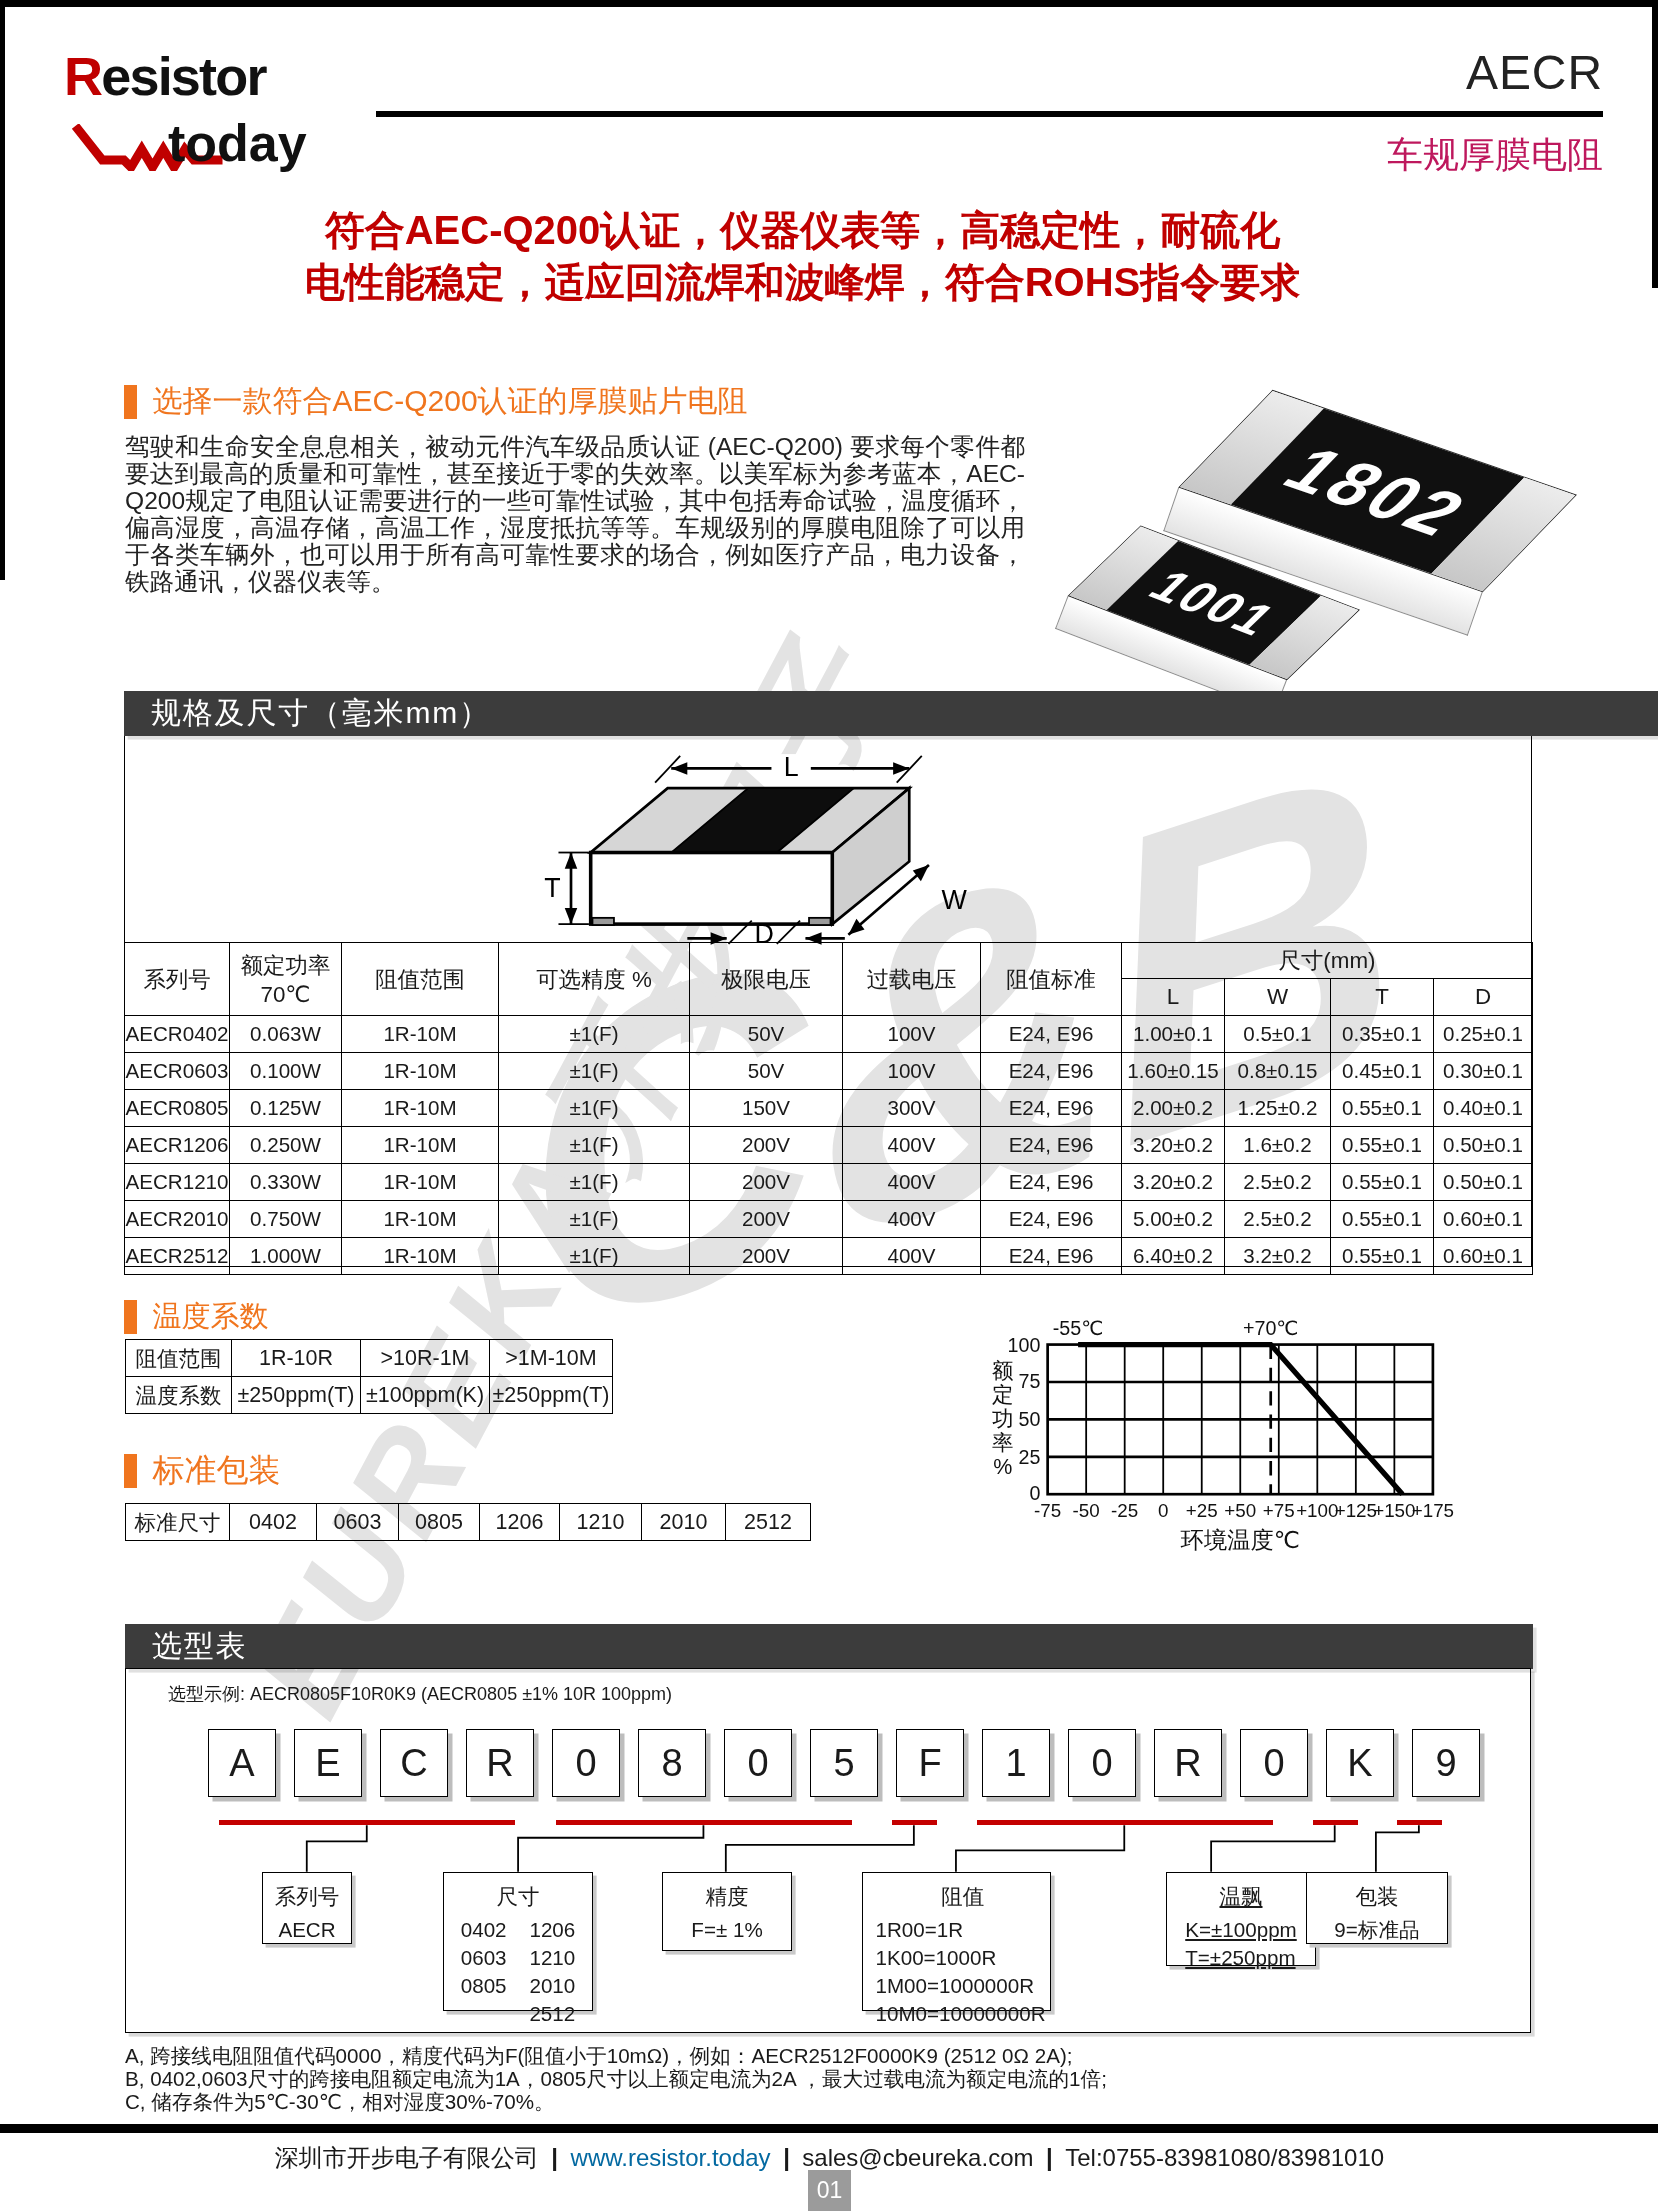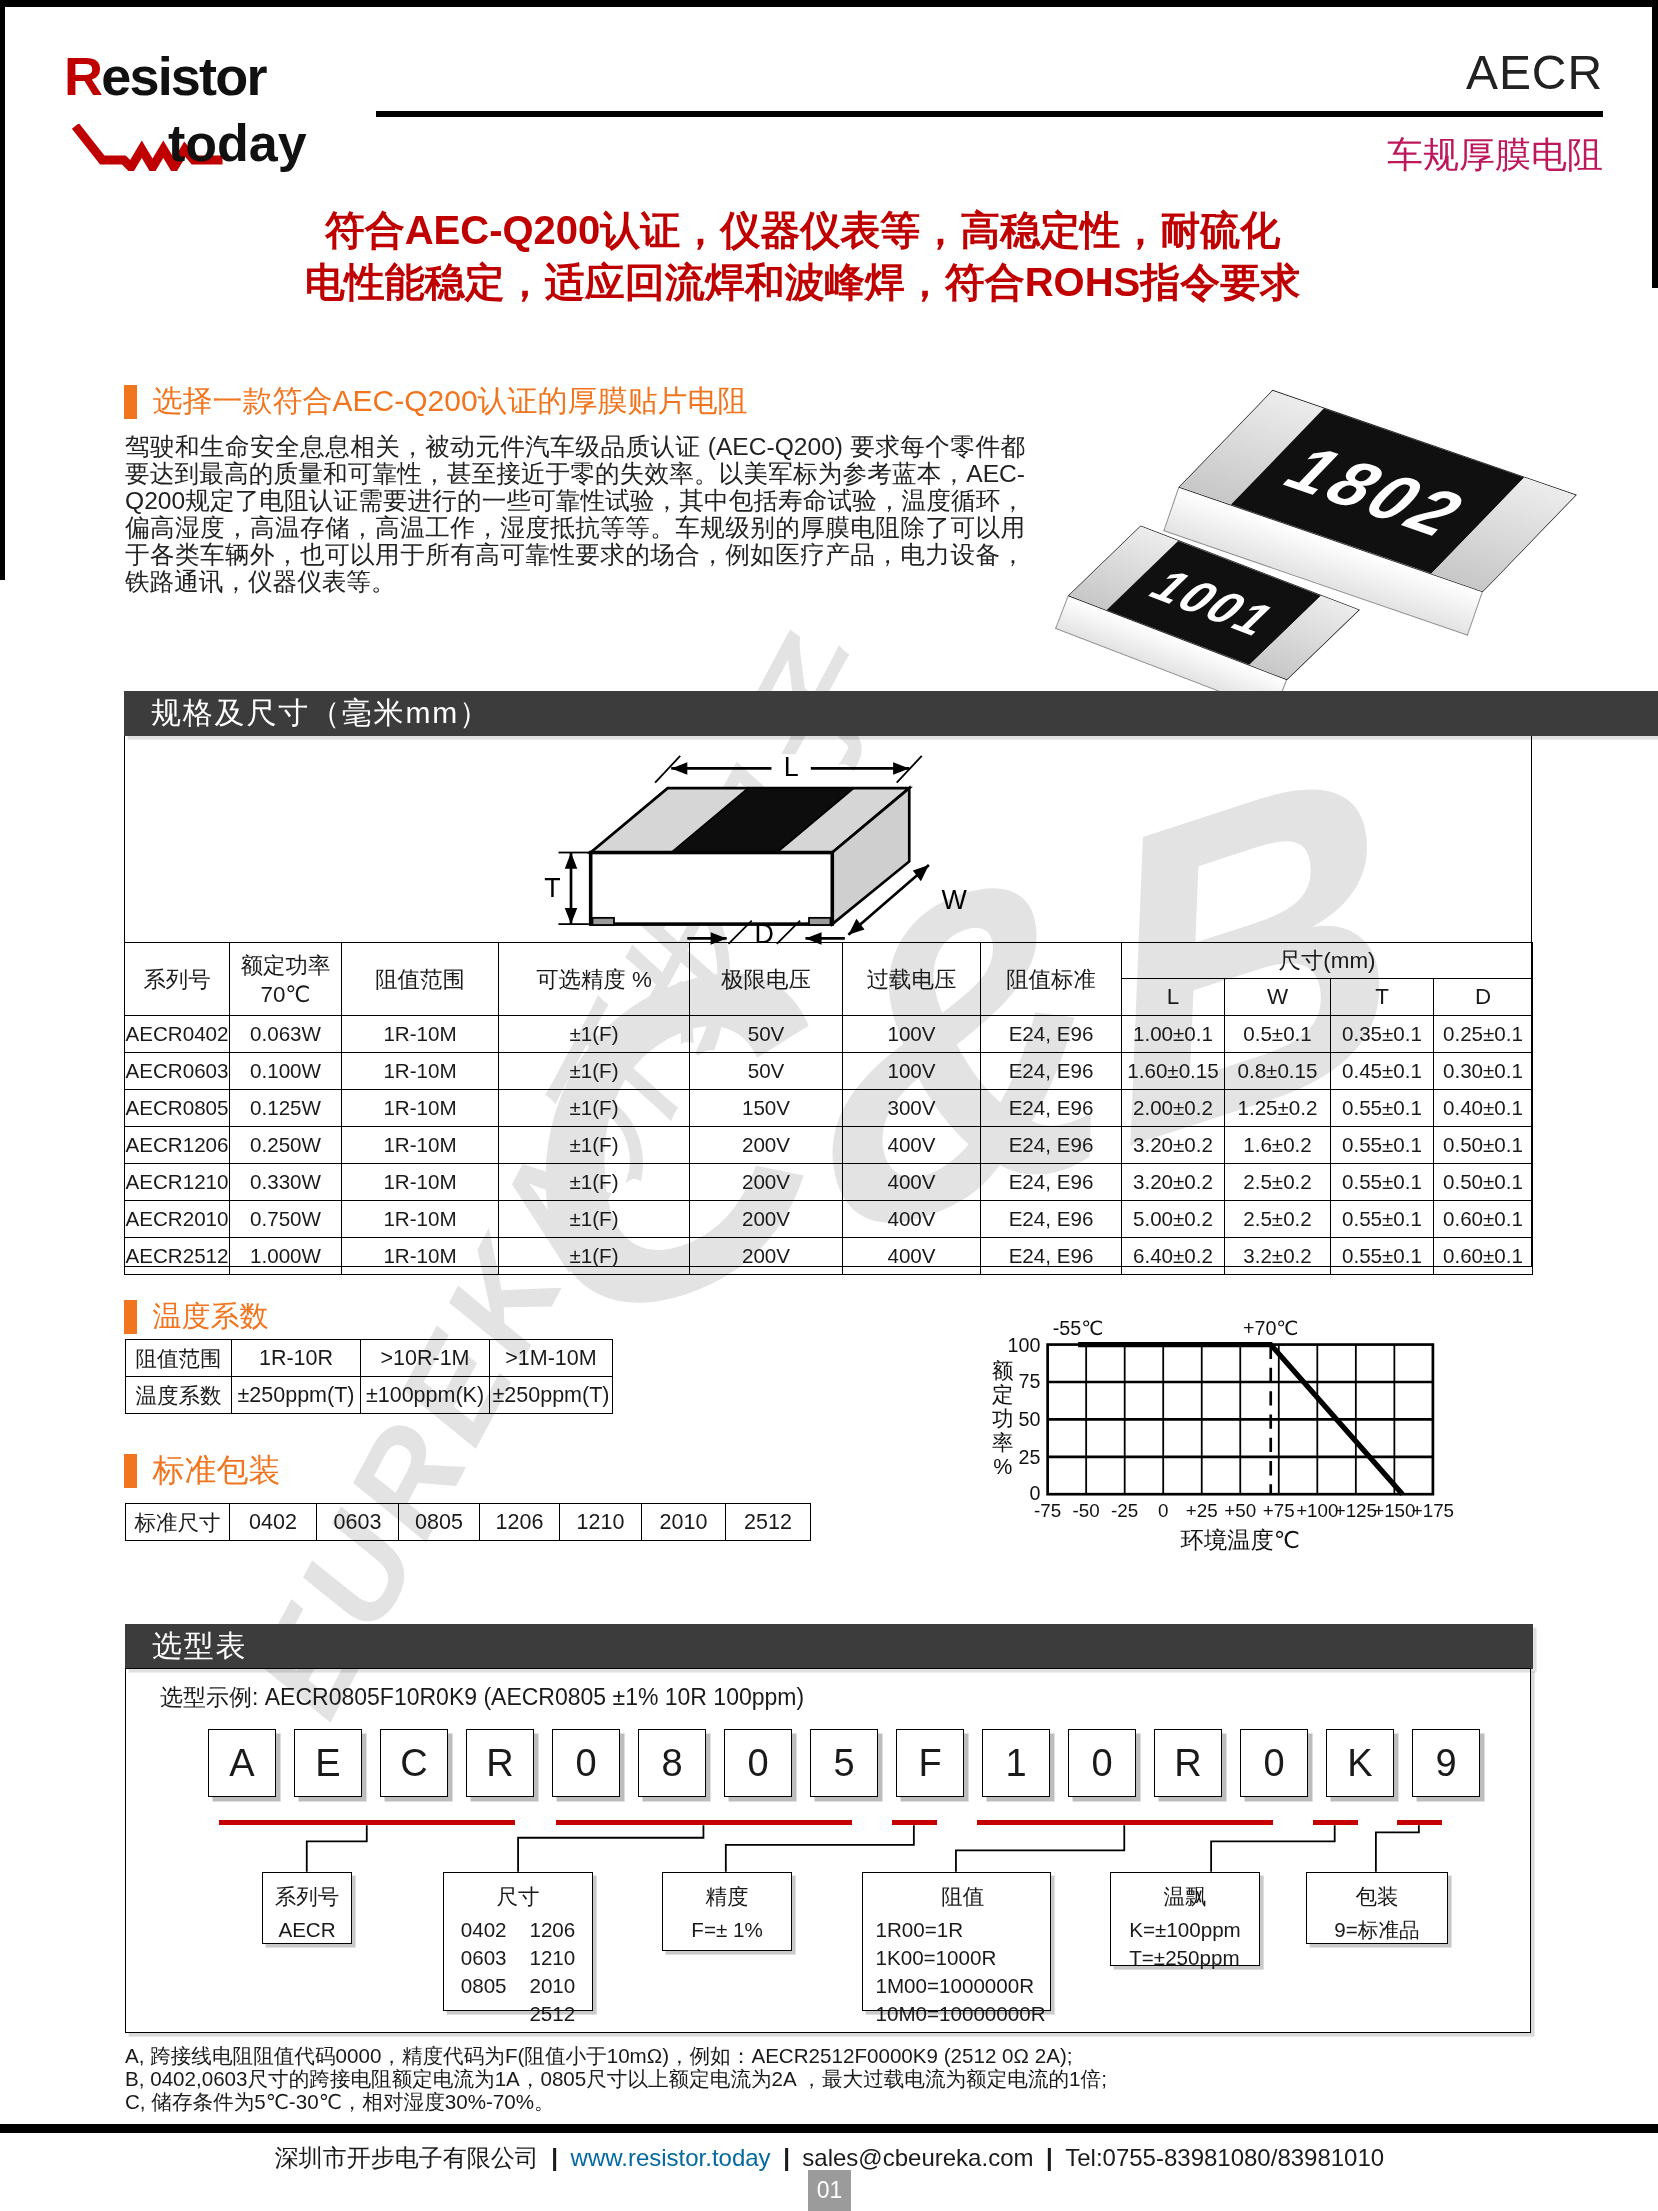--- a/index.html
+++ b/index.html
@@ -46,21 +46,21 @@
   #spec-table th{font-size:22.4px;}
   #spec-table td{font-size:20.6px;height:36px;}
   #spec-box{border:1.8px solid #000;border-top:none;z-index:1;}
   .pre{white-space:pre-line;}
   #tcr-table td{font-size:21.5px;height:36px;}
   #pack-table td{font-size:21.5px;height:36px;}
   
   #chart svg text{font-family:"Liberation Sans","DejaVu Sans",sans-serif;fill:#111;}
   
   #sel-box{border:1.8px solid #000;box-shadow:3.6px 3.6px 0 rgba(0,0,0,0.15);z-index:1;}
-  #sel-example{left:160px;top:1682px;font-size:23px;z-index:2;}
+  #sel-example{left:168px;top:1682px;font-size:18px;z-index:2;}
   #pn-row{left:208px;top:1729px;display:flex;gap:18px;z-index:2;}
   .pn-box{width:66px;height:66px;border:1.8px solid #000;background:#fff;box-shadow:4.5px 4.5px 0 #bdbdbd;
           display:flex;align-items:center;justify-content:center;font-size:38px;}
   .redline{position:absolute;height:5.4px;background:#c40000;z-index:2;}
   .legend-box{position:absolute;border:1.8px solid #000;background:#fff;box-shadow:3.6px 3.6px 0 #c9c9c9;
           display:flex;flex-direction:column;align-items:center;padding-top:9px;z-index:2;box-sizing:border-box;}
   .legend-title{font-size:21.5px;margin-bottom:5.4px;}
   .legend-line{font-size:20.6px;line-height:28px;white-space:pre;}
   
   #notes{left:125px;top:2044px;font-size:20.6px;line-height:23px;z-index:1;}
@@ -471,21 +471,21 @@
   </div>
   <div class="legend-box" style="left:862px;top:1872px;width:189px;height:139px;align-items:flex-start;padding-left:12.5px;">
     <div class="legend-title" style="align-self:center;">阻值</div>
     <div>
         <div class="legend-line">1R00=1R</div>
         <div class="legend-line">1K00=1000R</div>
         <div class="legend-line">1M00=1000000R</div>
         <div class="legend-line">10M0=10000000R</div>
       </div>
   </div>
-  <div class="legend-box" style="left:1110px;top:1872px;width:150px;height:94px;">
+  <div class="legend-box" style="left:1166px;top:1872px;width:150px;height:94px;text-decoration:underline;">
     <div class="legend-title">温飘</div>
     <div>
         <div class="legend-line">K=±100ppm</div>
         <div class="legend-line">T=±250ppm</div>
       </div>
   </div>
   <div class="legend-box" style="left:1306px;top:1872px;width:142px;height:72px;">
     <div class="legend-title">包装</div>
     <div>
         <div class="legend-line">9=标准品</div>

